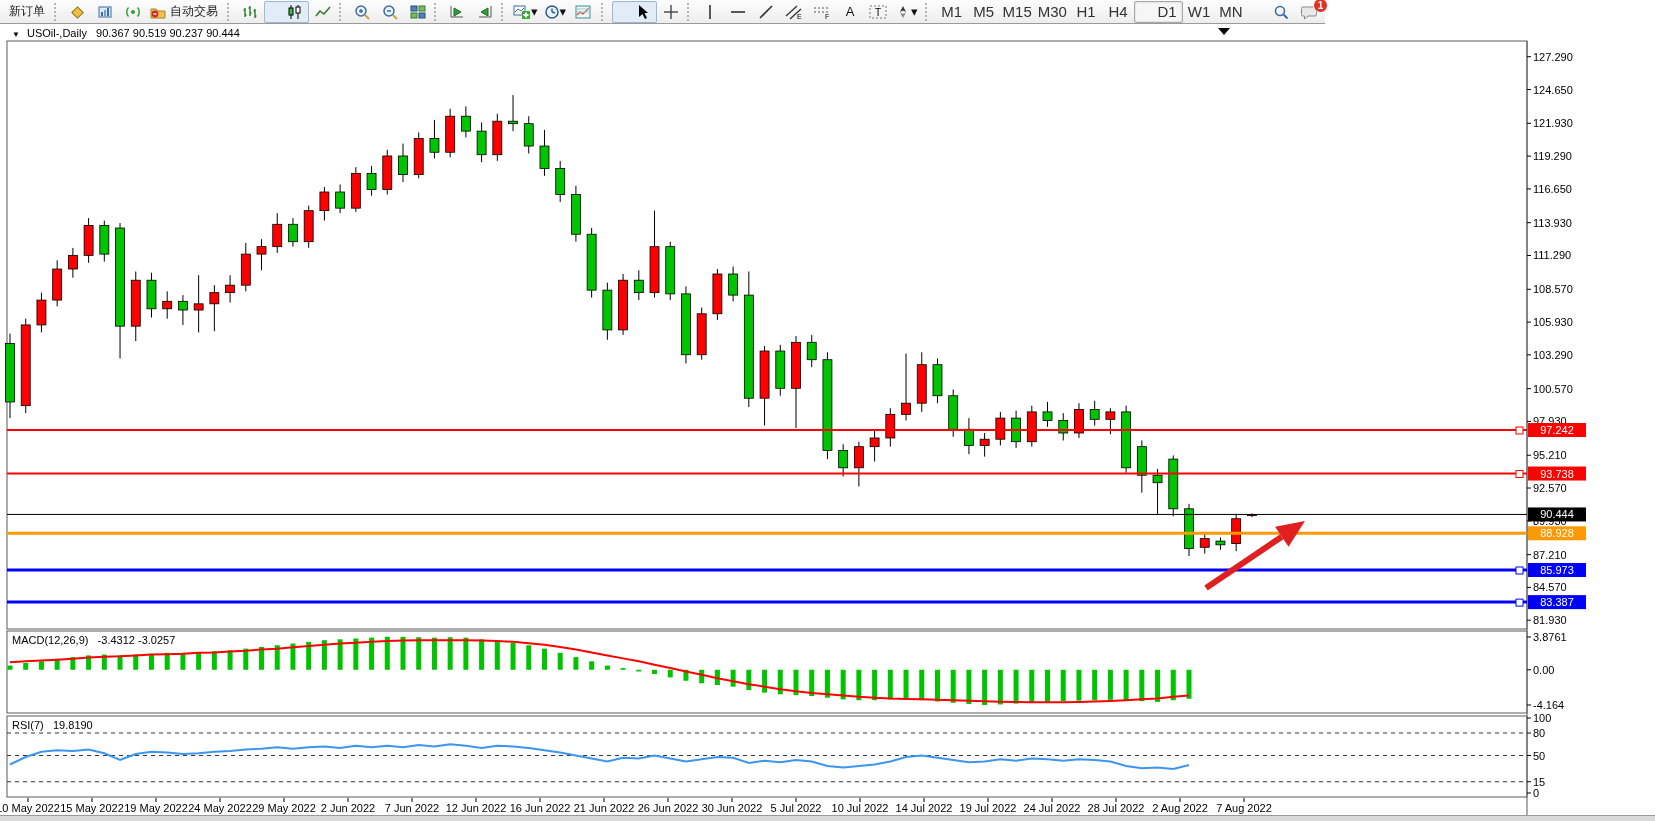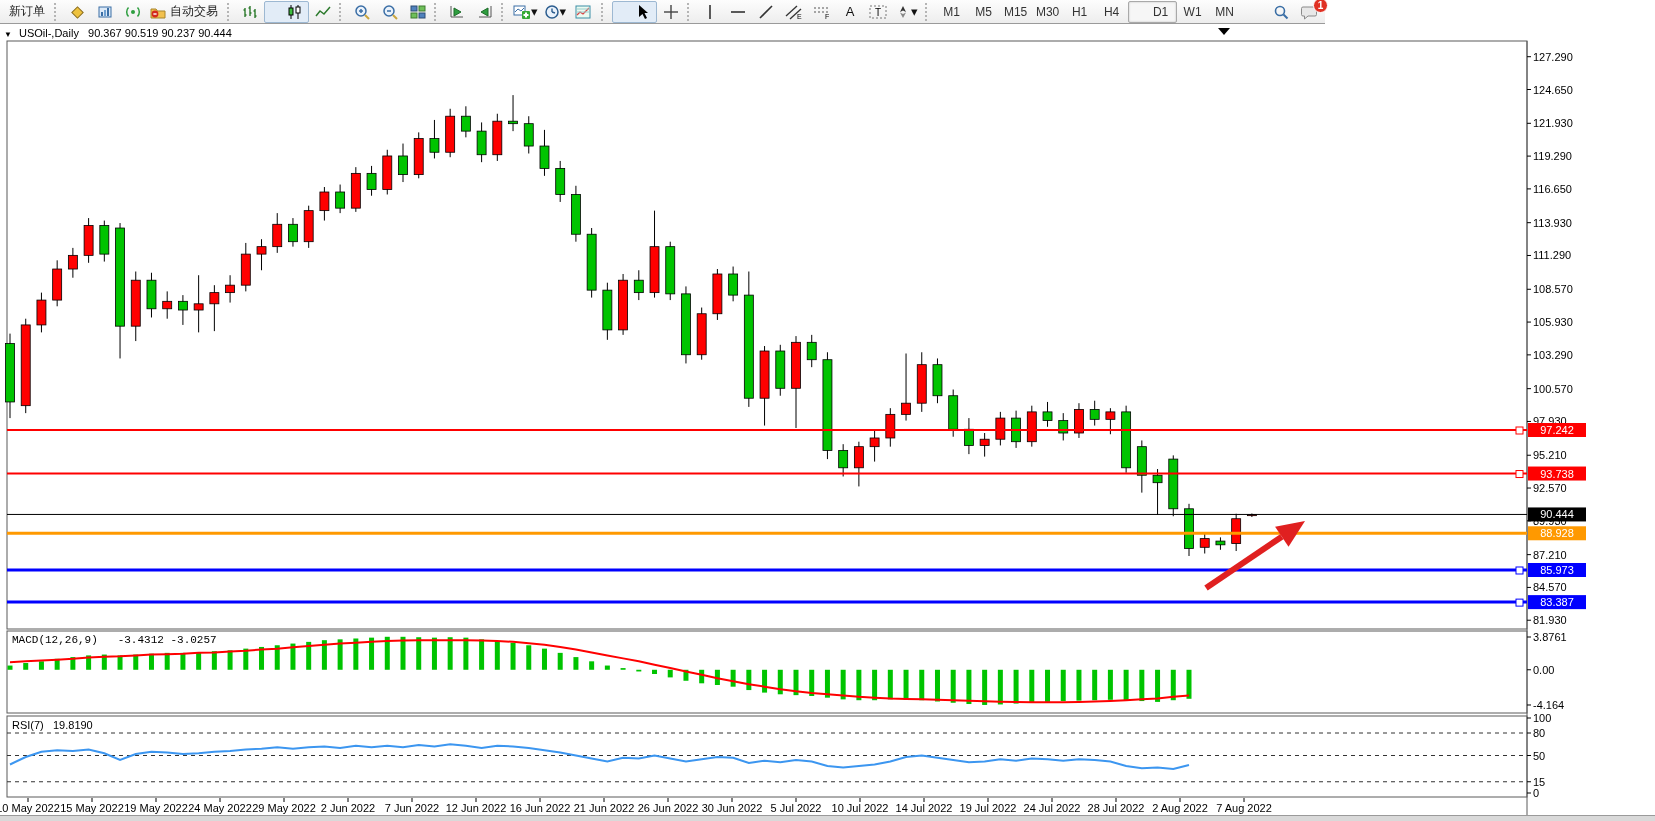--- a/index.html
+++ b/index.html
@@ -9,34 +9,34 @@
   .toolbar{position:absolute;top:0;left:0;width:1325px;height:23px;z-index:20;
            background:linear-gradient(#fdfdfd,#ededed);border-bottom:1px solid #9a9a9a;
            display:flex;align-items:center;font-size:12px;color:#222;}
   .tb-group{display:flex;align-items:center;height:23px;padding:0 2px;}
   .tb-sep{width:5px;height:18px;margin:0 2px;border-left:2px dotted #b5b5b5;}
   .tb-btn{display:flex;align-items:center;justify-content:center;height:20px;min-width:22px;
           padding:0 2px;border:1px solid transparent;border-radius:2px;cursor:default;}
   .tb-btn.active{background:#e2ecf7;border:1px solid #9db8d2;padding-left:19px;}
   .tb-btn svg{display:block;}
   .tb-text{padding:0 4px;font-size:12px;}
-  .tf-btn{font-size:12px;color:#333;min-width:26px;}
+  .tf-btn{font-size:15px;color:#333;min-width:26px;}
   .tf-btn.active{background:#f6f6f6;border:1px solid #a9a9a9;box-shadow:inset 0 0 2px #bbb;}
   .tb-spacer{flex:1;}
   .glyph{font-size:13px;color:#111;line-height:1;}
   .chat-wrap{position:relative;}
   .chat-badge{position:absolute;top:-4px;right:-6px;background:#e03123;color:#fff;
               border-radius:8px;font-size:10px;min-width:13px;height:13px;line-height:13px;
               text-align:center;font-weight:bold;border:1px solid #fff;}
   
   #chart-svg{position:absolute;top:0;left:0;z-index:1;}
   .overlay-label{position:absolute;z-index:5;font-size:11px;color:#000;white-space:nowrap;}
-  #chart-title{top:27px;left:4px;}
+  #chart-title{top:27px;left:12px;}
   #chart-title .caret{font-size:8px;margin-right:4px;}
-  #macd-label{top:634px;left:12px;font-family:Liberation Mono, monospace;}
+  #macd-label{top:634px;left:12px;}
   #rsi-label{top:719px;left:12px;}
   .bottom-strip{position:absolute;left:0;top:815px;width:1655px;height:6px;
                 background:#d9d9d9;border-top:1px solid #9a9a9a;z-index:4;}
 </style>
 </head>
 <body>
 
 <div class="toolbar">
   <div class="tb-group">
     <div class="tb-btn">

